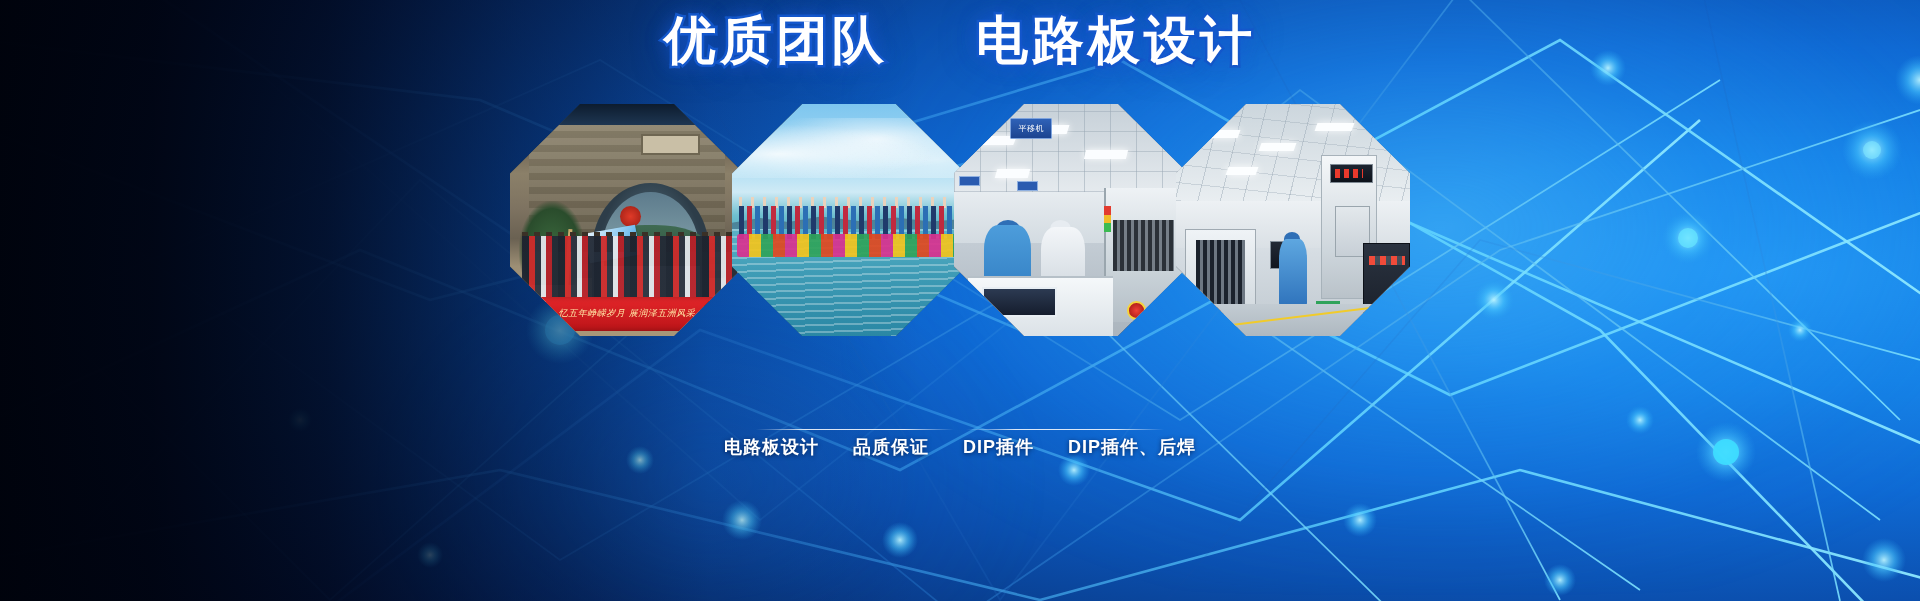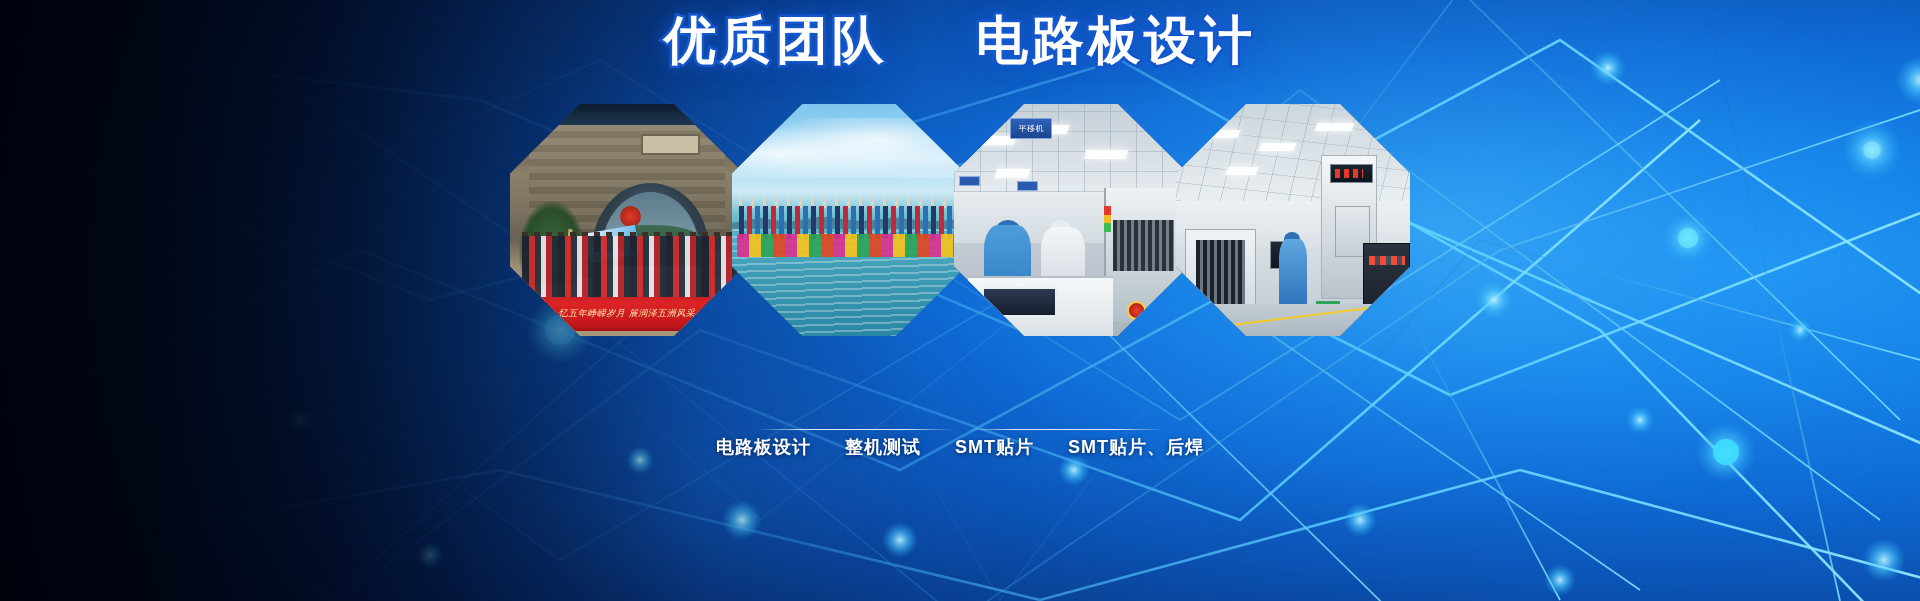--- a/index.html
+++ b/index.html
@@ -479,19 +479,19 @@
 
 
   <div class="divider-row">
     <span class="seg"></span>
     <span class="seg"></span>
   </div>
 
   <div class="items">
     <div class="item-line">
       <span class="item">电路板设计</span>
-      <span class="item">整机测试</span>
-      <span class="item">SMT贴片</span>
-      <span class="item">SMT贴片、后焊</span>
+      <span class="item">品质保证</span>
+      <span class="item">DIP插件</span>
+      <span class="item">DIP插件、后焊</span>
     </div>
   </div>
 
 </div>
 
 </body></html>

